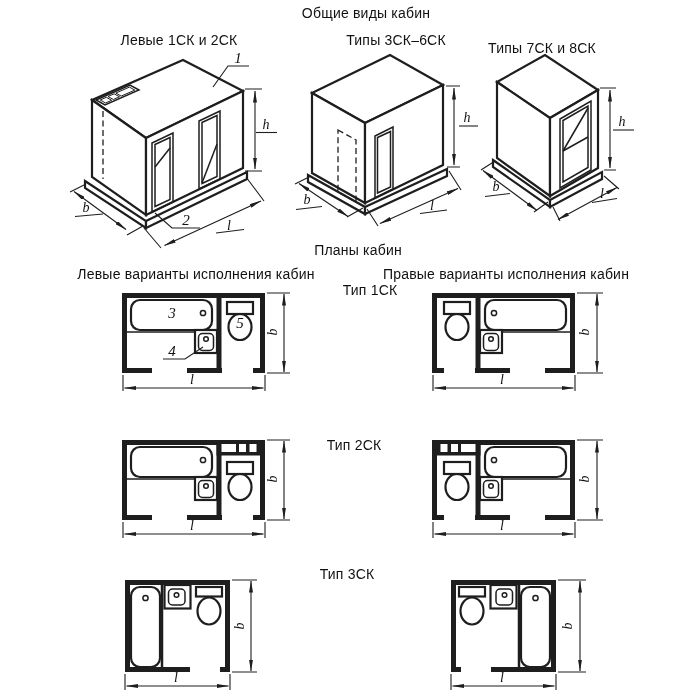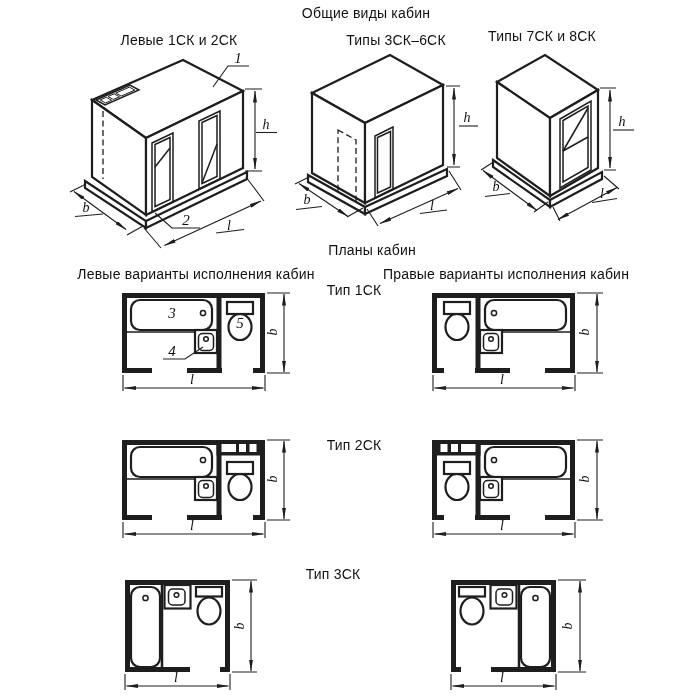--- a/index.html
+++ b/index.html
@@ -284,21 +284,21 @@
       <path class="dim" d="M451 674 V690 M556 674 V690"></path>
       <path class="dim" d="M452.5 686 H554.5" marker-start="url(#arw)" marker-end="url(#arw)"></path>
       <text class="dt" x="502" y="682">l</text>
     </g>
   </g>
 </svg>
 
 <div class="lbl" style="left:366px;top:5px">Общие виды кабин</div>
 <div class="lbl" style="left:179px;top:32px">Левые 1СК и 2СК</div>
 <div class="lbl" style="left:396px;top:32px">Типы 3СК–6СК</div>
-<div class="lbl" style="left:542px;top:28px">Типы 7СК и 8СК</div>
-<div class="lbl" style="left:372px;top:242px">Планы кабин</div>
+<div class="lbl" style="left:542px;top:40px">Типы 7СК и 8СК</div>
+<div class="lbl" style="left:358px;top:242px">Планы кабин</div>
 <div class="lbl" style="left:196px;top:266px">Левые варианты исполнения кабин</div>
 <div class="lbl" style="left:506px;top:266px">Правые варианты исполнения кабин</div>
-<div class="lbl" style="left:354px;top:282px">Тип 1СК</div>
+<div class="lbl" style="left:370px;top:282px">Тип 1СК</div>
 <div class="lbl" style="left:354px;top:437px">Тип 2СК</div>
-<div class="lbl" style="left:333px;top:566px">Тип 3СК</div>
+<div class="lbl" style="left:347px;top:566px">Тип 3СК</div>
 
 </div>
 
 </body></html>

